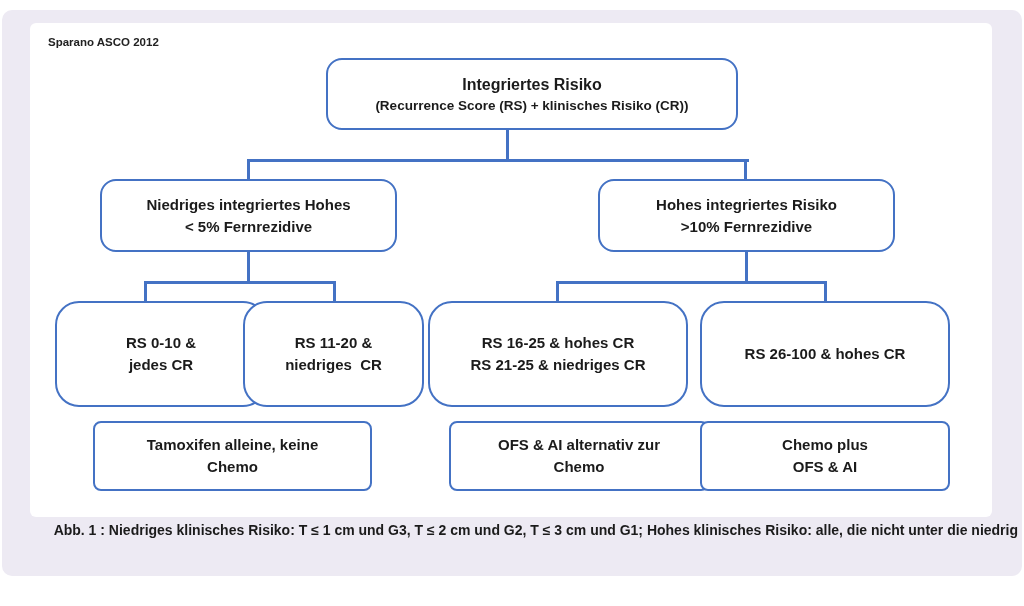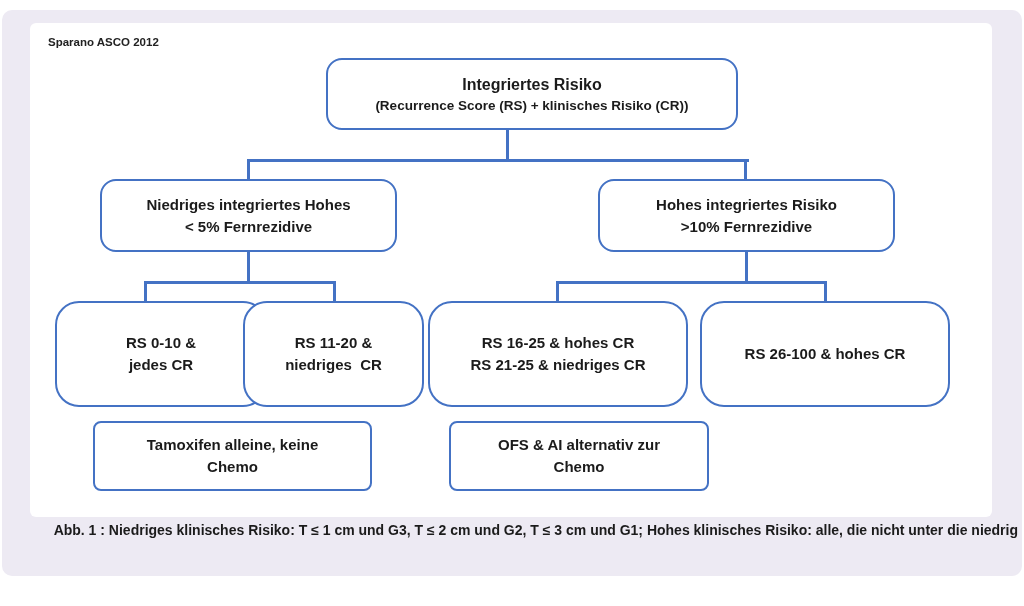--- a/index.html
+++ b/index.html
@@ -113,17 +113,21 @@
   </div>
 
   <div class="node sq n-tr-a">
     <div class="l fs15">Tamoxifen alleine, keine</div>
     <div class="l fs15">Chemo</div>
   </div>
   <div class="node sq n-tr-b">
     <div class="l fs15">OFS &amp; AI alternativ zur</div>
     <div class="l fs15">Chemo</div>
   </div>
+  <div class="node sq n-tr-c">
+    <div class="l fs15">Chemo plus</div>
+    <div class="l fs15">OFS &amp; AI</div>
+  </div>
 
   <div class="caption">
     <div>Abb. 1 : Niedriges klinisches Risiko: T ≤ 1 cm und G3, T ≤ 2 cm und G2, T ≤ 3 cm und G1; Hohes klinisches Risiko: alle, die nicht unter die niedrig</div>
   </div>
 </div>
 
 </body></html>

